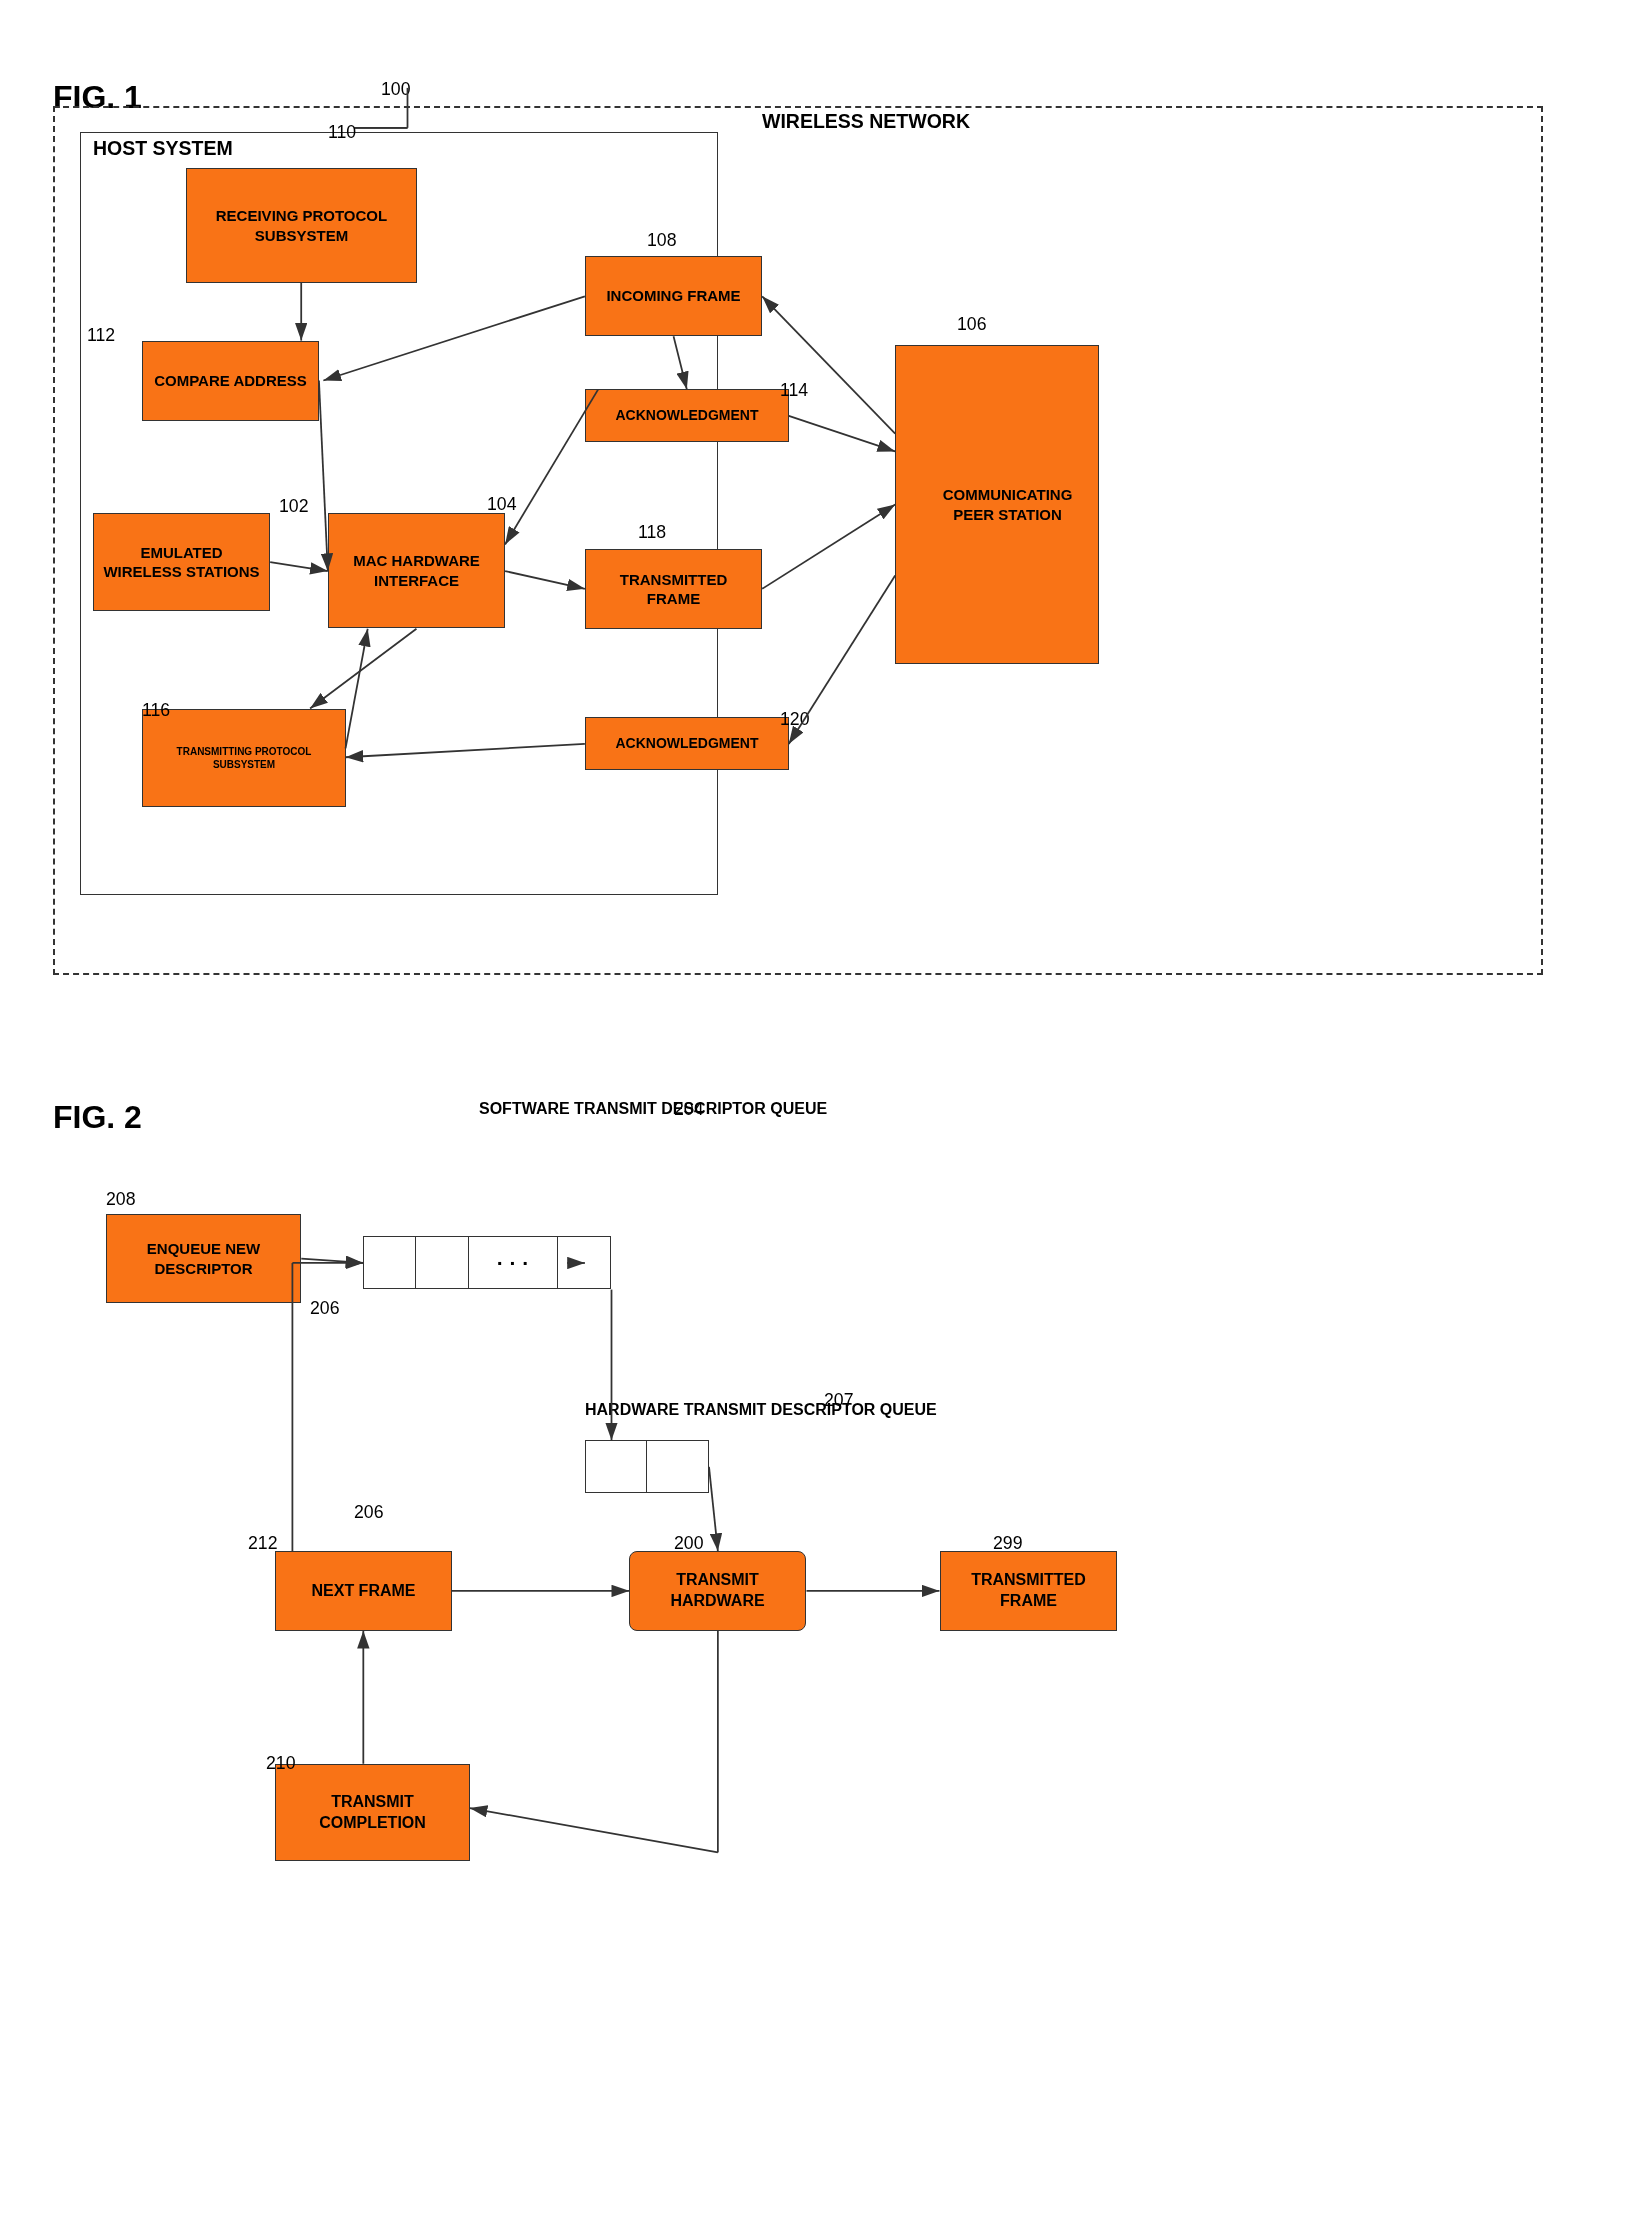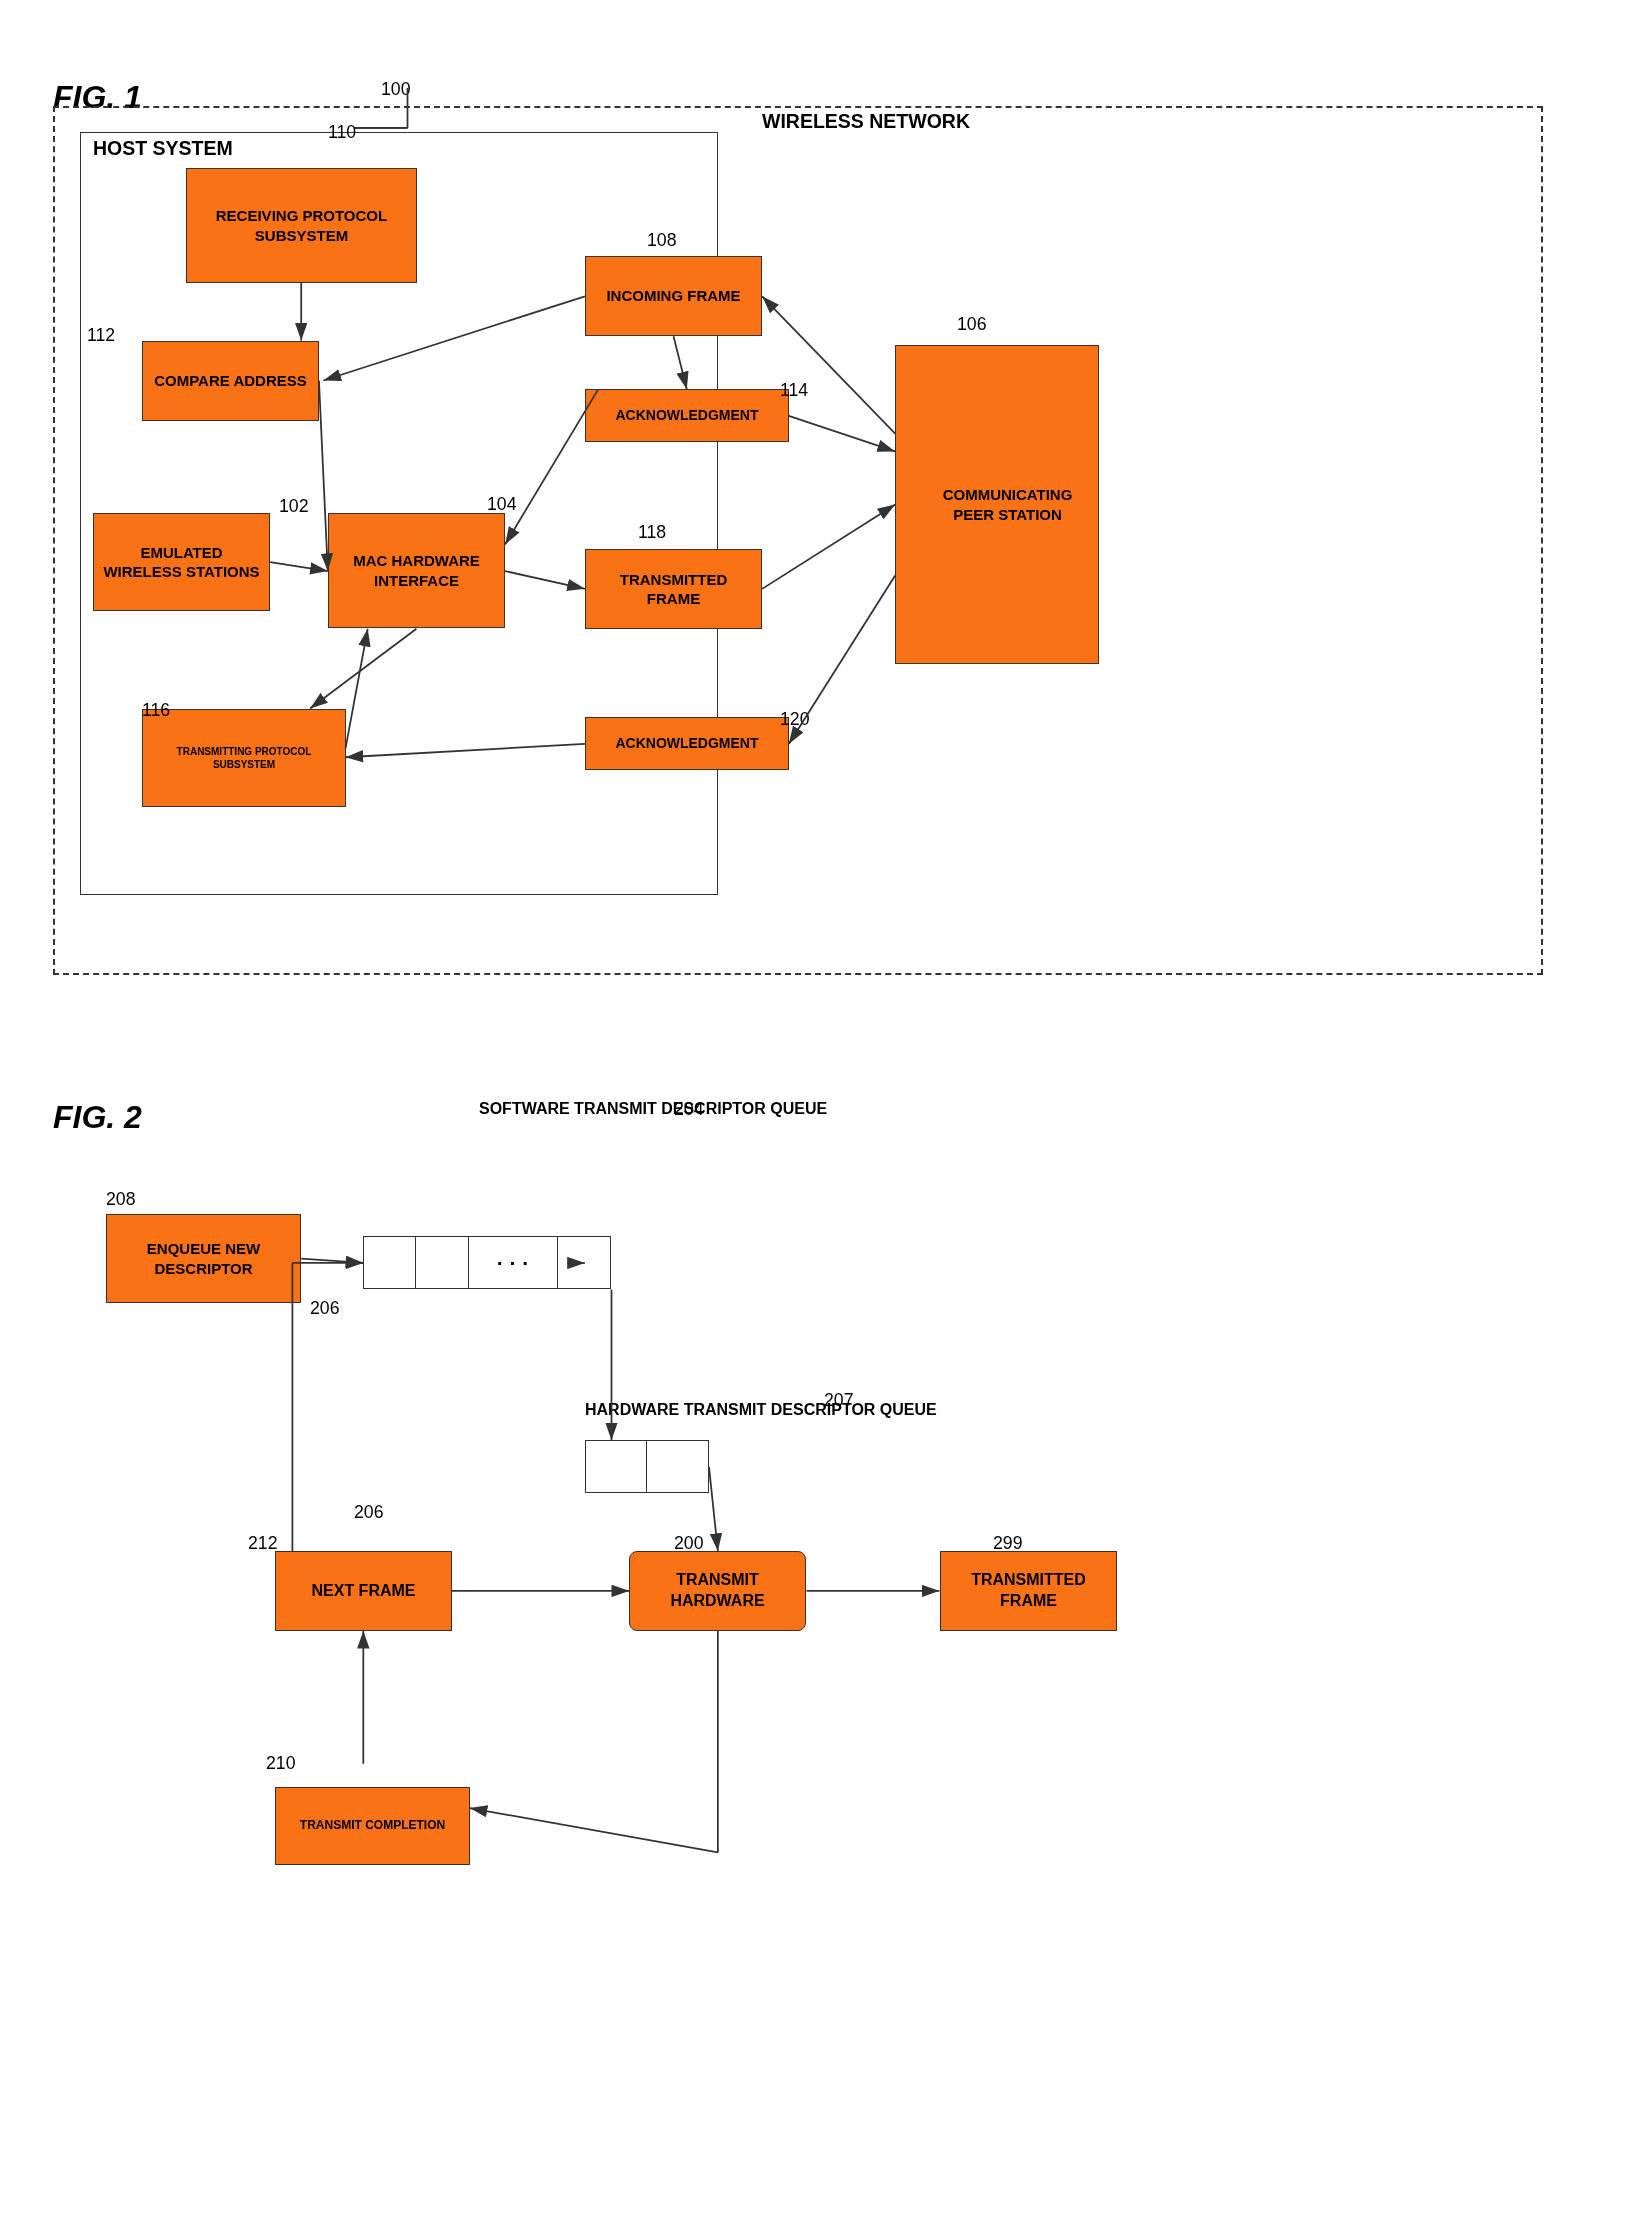--- a/index.html
+++ b/index.html
@@ -7,21 +7,20 @@
       background: #ffffff;
       font-family: Arial, sans-serif;
       width: 1644px;
       min-height: 2223px;
       padding: 35px 53px;
     }
 
     .fig-label {
       font-size: 32px;
       font-weight: bold;
-      font-style: italic;
       margin-bottom: 8.9px;
     }
 
     
     .fig1-container {
       position: relative;
       width: 1507px;
       height: 931px;
       margin-bottom: 89px;
     }
@@ -260,21 +259,21 @@
     <div class="box" style="top:452px; left:576px; width:177px; height:80px; font-size:16px;border-radius:8px;">TRANSMIT
 HARDWARE</div>
 
     <div class="ref-num" style="top:434px; left:621px;">200</div>
 
     <div class="box" style="top:452px; left:887px; width:177px; height:80px; font-size:16px;">TRANSMITTED
 FRAME</div>
 
     <div class="ref-num" style="top:434px; left:940px;">299</div>
 
-    <div class="box" style="top:665px; left:222px; width:195px; height:78px; font-size:12px;margin-top:23px;">TRANSMIT
+    <div class="box" style="top:665px; left:222px; width:195px; height:97px; font-size:16px;">TRANSMIT
 COMPLETION</div>
 
     <div class="ref-num" style="top:654px; left:213px;">210</div>
 
     <svg class="svg-overlay" viewBox="0 0 1700 1100" width="1507" height="975">
       <defs>
         <marker id="arr2" markerWidth="10" markerHeight="7" refX="10" refY="3.5" orient="auto">
           <polygon points="0 0, 10 3.5, 0 7" fill="#333"></polygon>
         </marker>
         <marker id="arr2-left" markerWidth="10" markerHeight="7" refX="0" refY="3.5" orient="auto">

